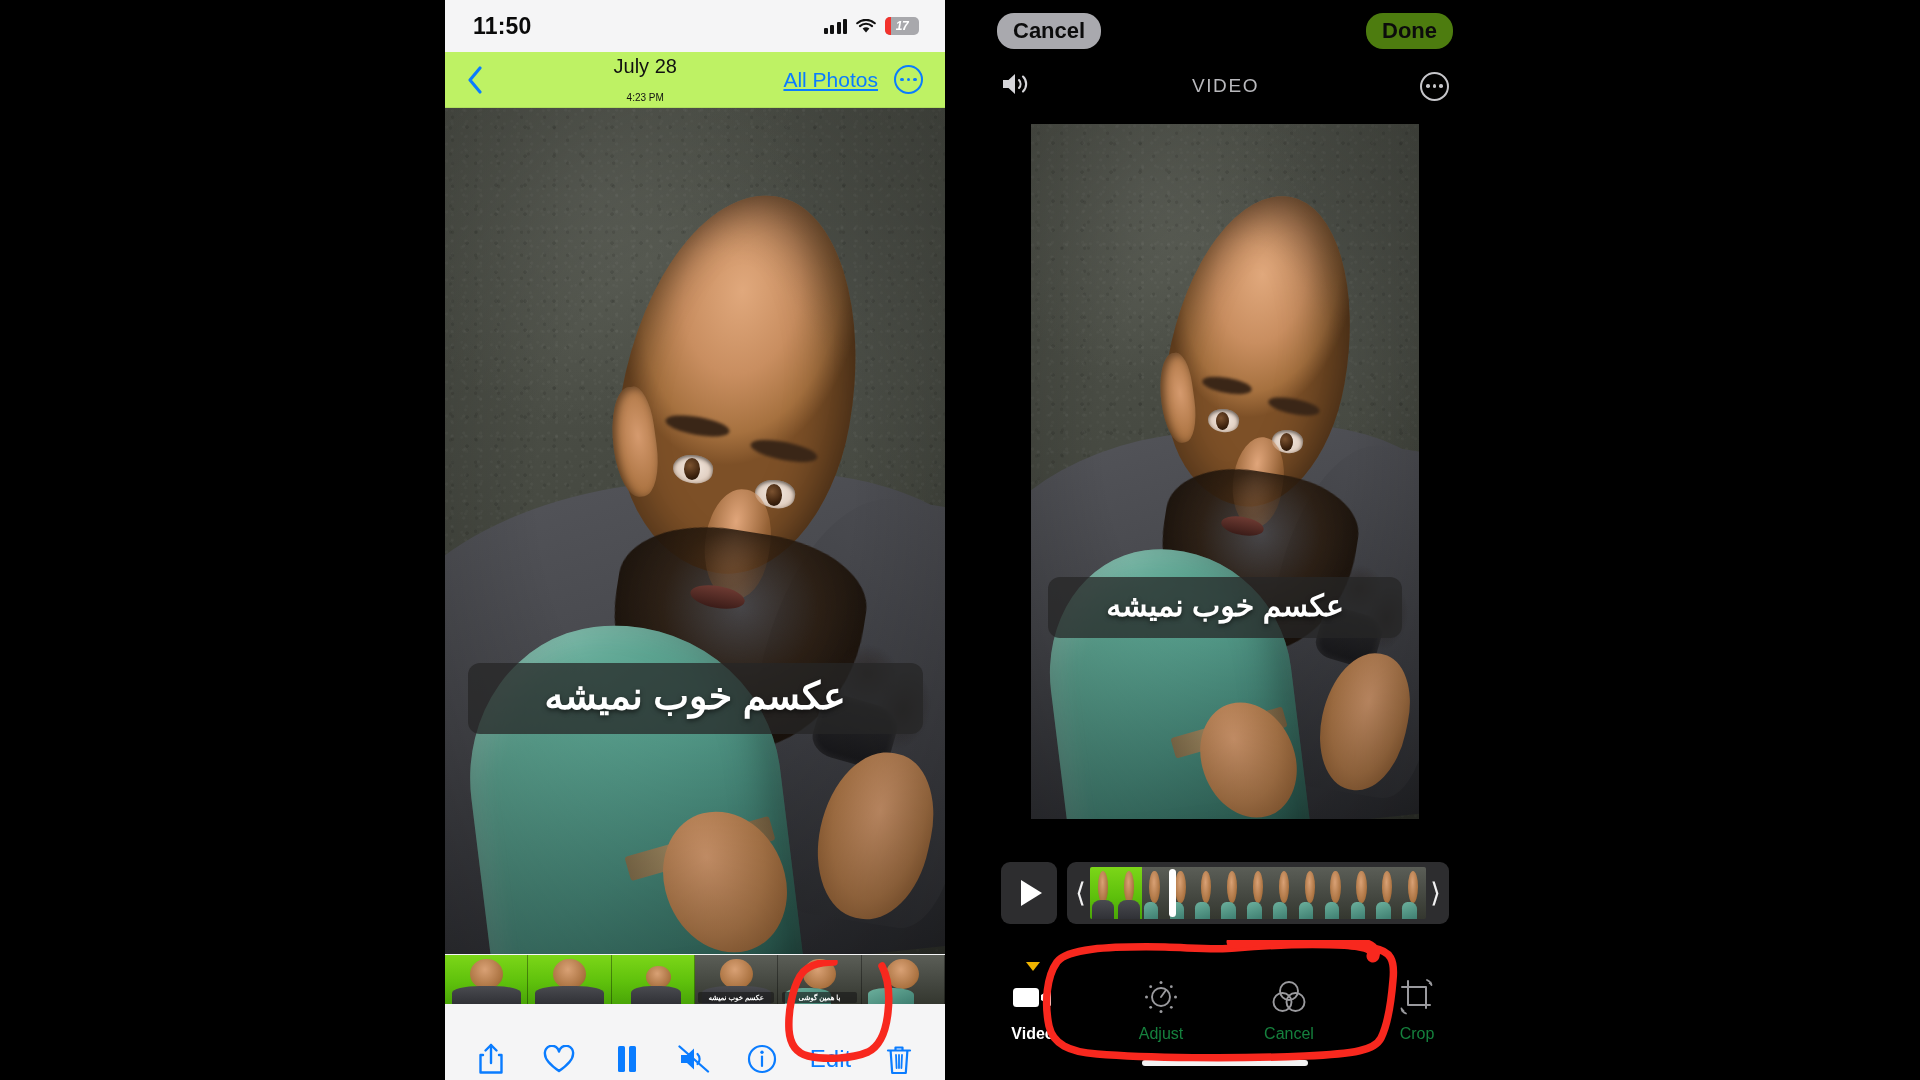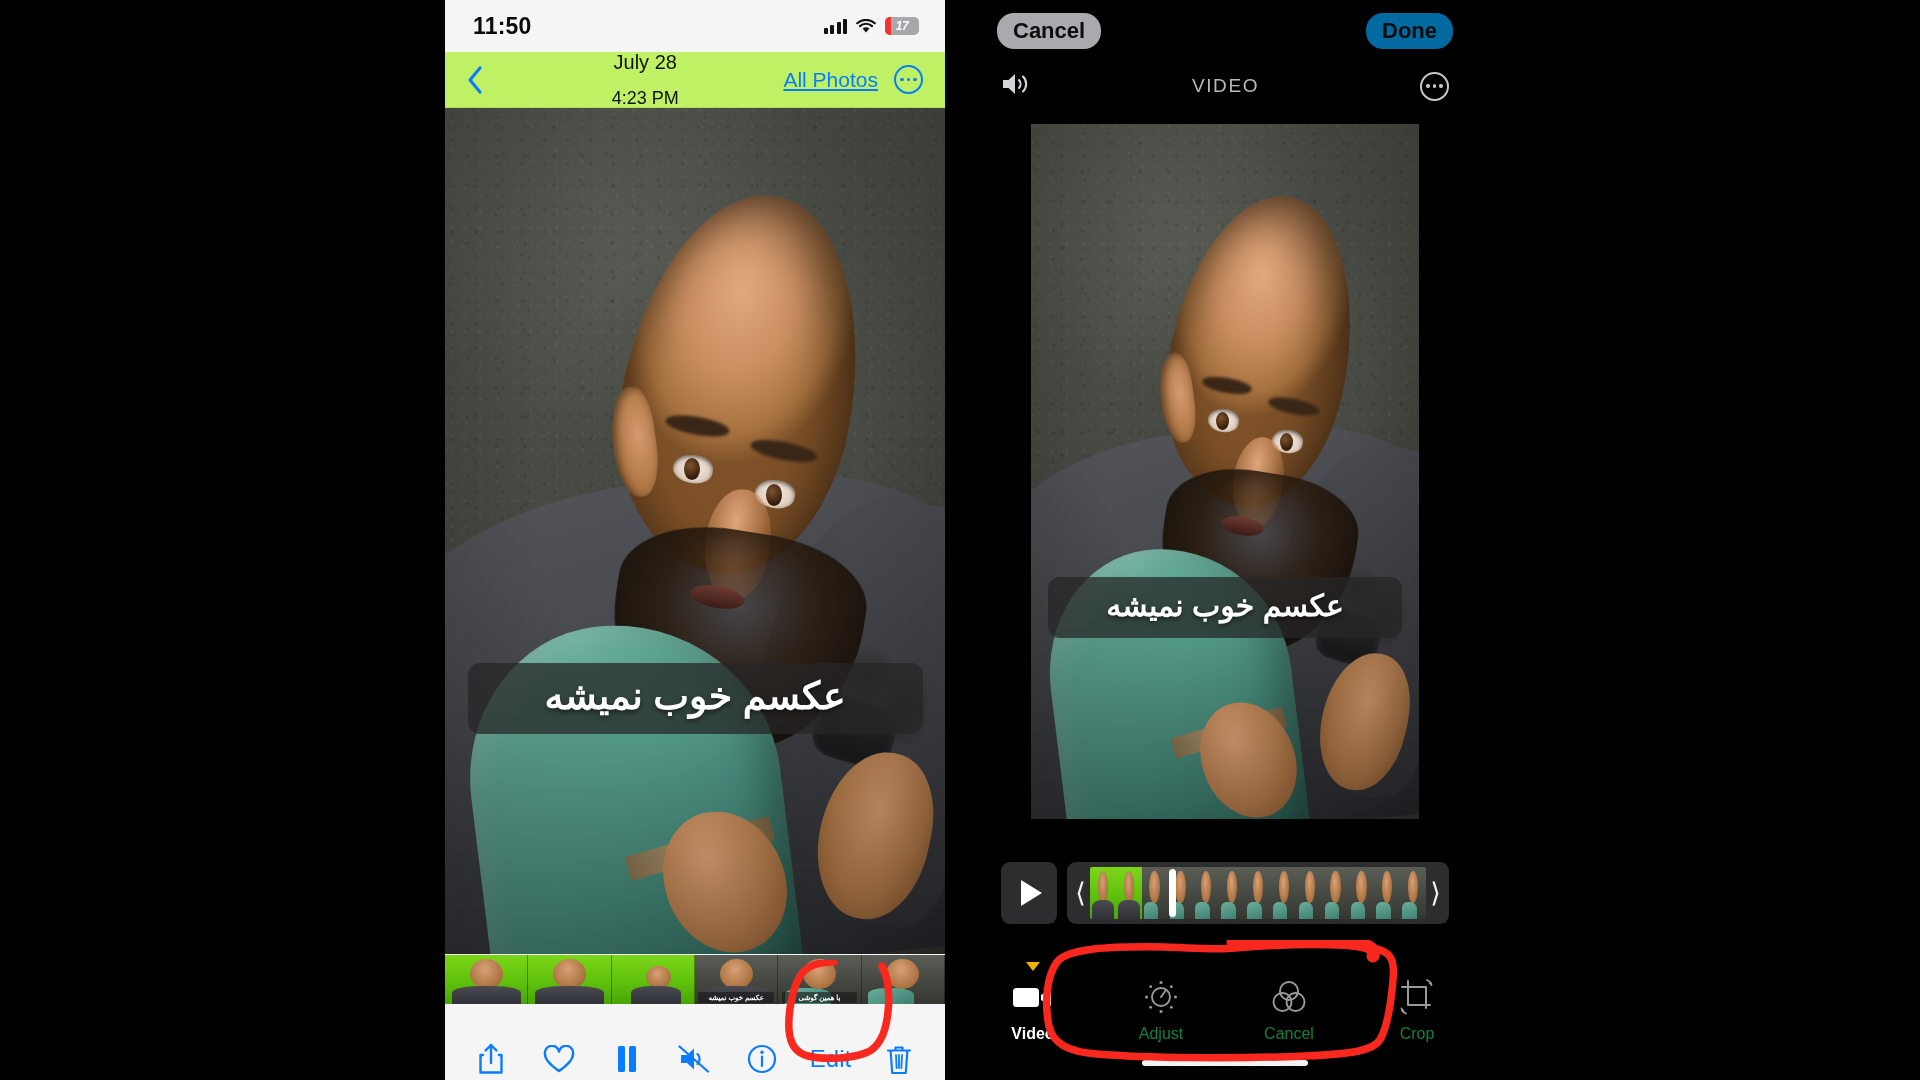--- a/index.html
+++ b/index.html
@@ -36,21 +36,21 @@
     background:#a8a8ac; border-radius:0 2px 2px 0; }
 
   .navbar {
     position:relative; height:56px; background:#bef264;
     display:flex; align-items:center; padding:0 22px;
     border-bottom:1px solid rgba(0,0,0,.08);
   }
   .nav-back { width:40px; display:flex; align-items:center; }
   .nav-center { flex:1; text-align:center; line-height:1.05; }
   .nav-date { font-size:20px; font-weight:400; color:#111; }
-  .nav-time { font-size:18px; font-weight:400; color:#111; margin-top:16px; }
+  .nav-time { font-size:10px; font-weight:400; color:#111; margin-top:16px; }
   .nav-allphotos { font-size:21px; color:#0a7cff; margin-right:16px; white-space:nowrap;text-decoration:underline; }
   .circle-ellipsis {
     width:29px; height:29px; border-radius:50%; border:2px solid #0a7cff;
     display:flex; align-items:center; justify-content:center; gap:3px; flex:0 0 auto;
   }
   .circle-ellipsis b { width:3.5px; height:3.5px; border-radius:50%; background:#0a7cff; display:block;}
 
   
   .photo-wrap { position:relative; width:100%; height:846px; overflow:hidden; background:#2e2f2c; }
   .photo-art { position:absolute; inset:0; }
@@ -243,21 +243,21 @@
   }
   .edit-top {
     position:relative; height:62px; display:flex; align-items:center;
     justify-content:space-between; padding:0 22px;
   }
   .pill {
     border-radius:17px; padding:7px 16px; font-size:22px; font-weight:700;
     display:inline-flex; align-items:center; justify-content:center; line-height:1;
   }
   .pill-cancel { background:#a9a9ae; color:#0c0c0c; }
-  .pill-done { background:#0369a1; color:#0c0c0c; }
+  .pill-done { background:#4d7c0f; color:#0c0c0c; }
 
   .edit-header {
     position:relative; height:48px; display:flex; align-items:center;
     justify-content:space-between; padding:0 26px;
   }
   .vid-label { font-size:19px; color:#b9b9bd; letter-spacing:1.6px; font-weight:500; }
   .circle-ellipsis-d {
     width:29px; height:29px; border-radius:50%; border:2px solid #c6c6ca;
     display:flex; align-items:center; justify-content:center; gap:3px;
   }

